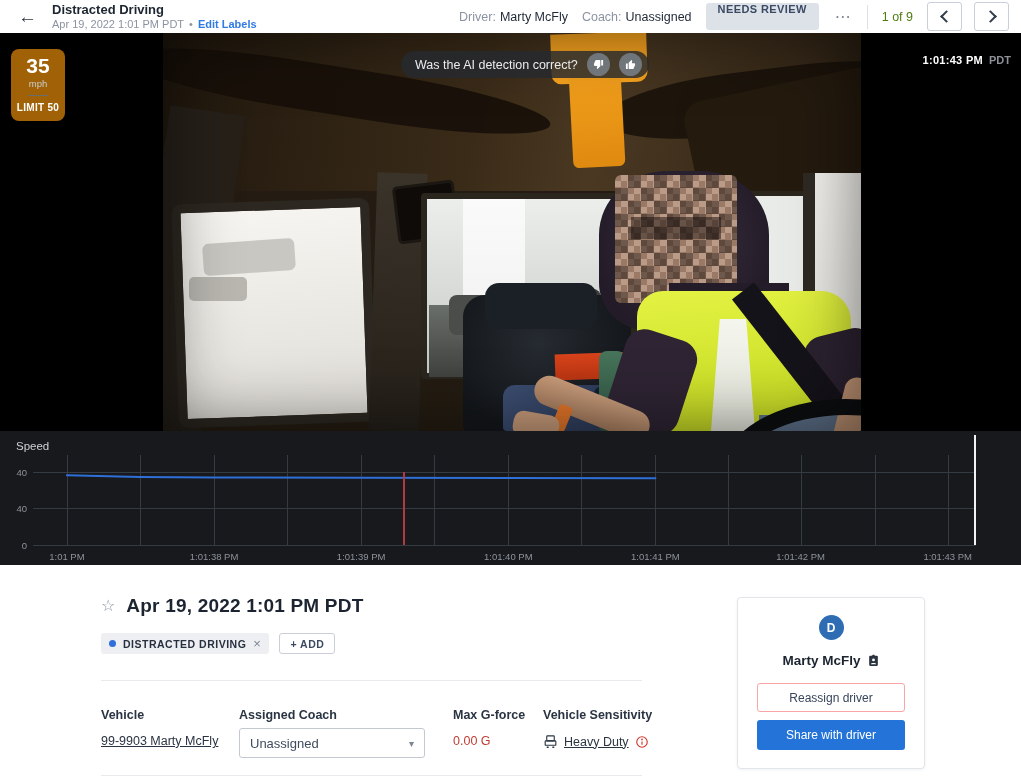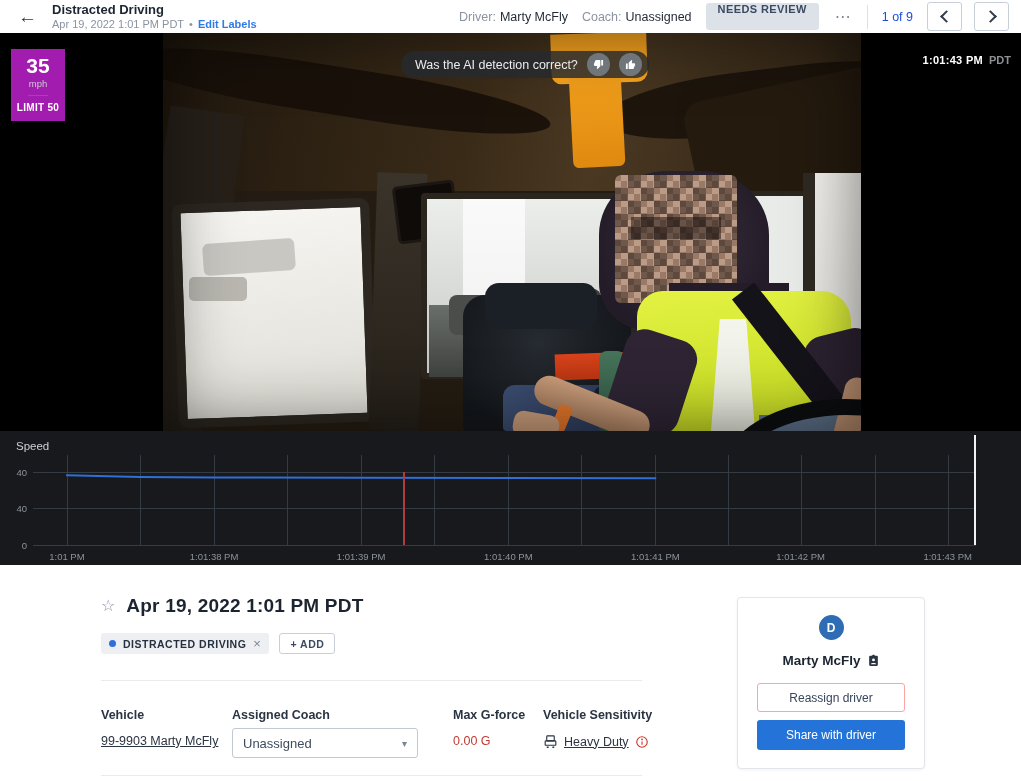--- a/index.html
+++ b/index.html
@@ -18,21 +18,21 @@
   .editlabels{color:#2f7ae5;font-weight:bold;cursor:pointer;}
   .tb-right{display:flex;align-items:center;gap:14px;}
   .kv{font-size:12.5px;color:#8b93a1;white-space:nowrap;}
   .kv .val{color:#1f2835;margin-left:4px;}
   .status-btn{background:#dde2e9;border:none;border-radius:3px;height:27px;padding:0 12px;
               font-size:11px;font-weight:bold;letter-spacing:.4px;color:#3b4a63;
               display:flex;align-items:center;gap:24px;cursor:pointer;font-family:inherit;flex-direction:column;}
   .caret{font-size:9px;color:#3b4a63;}
   .more{font-size:16px;color:#7e8795;cursor:pointer;padding:0 2px;}
   .vdiv{width:1px;height:24px;background:#dce0e6;}
-  .pager{font-size:12.5px;color:#1d4ed8;}
+  .pager{font-size:12.5px;color:#4d7c0f;}
   .navwrap{display:flex;gap:12px;}
   .navbtn{width:35px;height:29px;background:#fff;border:1px solid #c8cfd8;border-radius:3px;
           display:flex;align-items:center;justify-content:center;cursor:pointer;}
   .chev{width:7px;height:7px;border-top:2px solid #323c4a;border-right:2px solid #323c4a;display:inline-block;}
   .chev.left{transform:rotate(-135deg);margin-left:3px;}
   .chev.right{transform:rotate(45deg);margin-right:3px;}
 
   
   #stage{position:absolute;top:33px;left:0;width:1021px;height:398px;background:#000;}
   #video{position:absolute;left:163px;top:0;width:698px;height:398px;overflow:hidden;background:#241c12;}
@@ -93,21 +93,21 @@
   .v-armL{left:368px;top:360px;width:122px;height:30px;border-radius:16px;transform:rotate(22deg);
           background:linear-gradient(#c79b7a,#a87e5f);}
   .v-band{left:392px;top:372px;width:14px;height:26px;background:#e0742a;border-radius:4px;transform:rotate(22deg);}
   .v-hand{left:350px;top:380px;width:46px;height:26px;background:#c79b7a;border-radius:10px;transform:rotate(10deg);}
   .v-jeans{left:596px;top:382px;width:100px;height:16px;background:#5d7089;}
   .v-armR{left:676px;top:344px;width:26px;height:70px;background:#c49776;border-radius:12px;transform:rotate(14deg);}
   .v-wheel{left:558px;top:366px;width:250px;height:150px;border:16px solid #0c0e10;border-radius:50%;
            background:transparent;box-sizing:border-box;}
   .v-vignette{left:0;top:0;width:698px;height:398px;box-shadow:inset 0 0 70px rgba(0,0,0,.55);}
 
-  .speed-badge{position:absolute;left:11px;top:16px;width:48px;background:#a21caf;border-radius:0;
+  .speed-badge{position:absolute;left:11px;top:16px;width:48px;background:#a16207;border-radius:8px;
                text-align:center;padding:5px 3px 8px;color:#fff;}
   .speed-val{font-size:21px;font-weight:bold;line-height:1.1;}
   .speed-unit{font-size:9.5px;color:#c9ccd0;margin-top:1px;}
   .speed-hr{width:20px;height:1px;background:#6a6d70;margin:6px auto;}
   .speed-limit{font-size:10px;font-weight:bold;letter-spacing:.3px;}
   .vid-time{position:absolute;right:10px;top:21px;font-size:11px;}
   .vid-time .t{color:#fff;font-weight:bold;letter-spacing:.3px;}
   .vid-time .tz{color:#8d9196;margin-left:6px;font-weight:bold;}
   .ai-pill{position:absolute;left:238px;top:18px;height:27px;display:flex;align-items:center;gap:9px;
            background:rgba(38,42,47,.82);border-radius:15px;padding:0 7px 0 14px;color:#e9ebee;font-size:12.5px;}
@@ -135,21 +135,21 @@
   .tag{display:flex;align-items:center;gap:7px;background:#edeff2;border-radius:3px;height:21px;
        padding:0 8px;font-size:10.5px;font-weight:bold;letter-spacing:.5px;color:#27303e;}
   .tag-dot{width:7px;height:7px;border-radius:50%;background:#2f6fdb;}
   .tag-x{color:#7e8795;font-weight:normal;font-size:13px;cursor:pointer;line-height:1;}
   .add-btn{height:21px;padding:0 10px;border:1px solid #c8cfd8;border-radius:3px;background:#fff;
            font-size:10.5px;font-weight:bold;letter-spacing:.5px;color:#3c4a61;display:flex;
            align-items:center;cursor:pointer;font-family:inherit;}
   .hr{position:absolute;left:101px;width:541px;height:1px;background:#e8eaed;}
   .hr1{top:115px;} .hr2{top:210px;}
   .fcol{position:absolute;top:143px;}
-  .c1{left:101px;} .c2{left:232px;} .c3{left:453px;} .c4{left:543px;}
+  .c1{left:101px;} .c2{left:239px;} .c3{left:453px;} .c4{left:543px;}
   .fld-label{font-size:12.5px;font-weight:bold;color:#2a3442;}
   .fld-val{margin-top:12px;font-size:12.5px;}
   .link{color:#2a3442;text-decoration:underline;cursor:pointer;}
   .select{margin-top:6px;width:186px;height:30px;border:1px solid #c3c9d1;border-radius:3px;background:#fff;
           display:flex;align-items:center;justify-content:space-between;padding:0 10px;font-size:13px;
           color:#3f4c5e;box-sizing:border-box;cursor:pointer;}
   .sel-caret{font-size:10px;color:#7c8592;}
   .gforce{color:#c03d33;}
   .sens{display:flex;align-items:center;gap:6px;}
   .icn{display:inline-flex;align-items:center;justify-content:center;}

